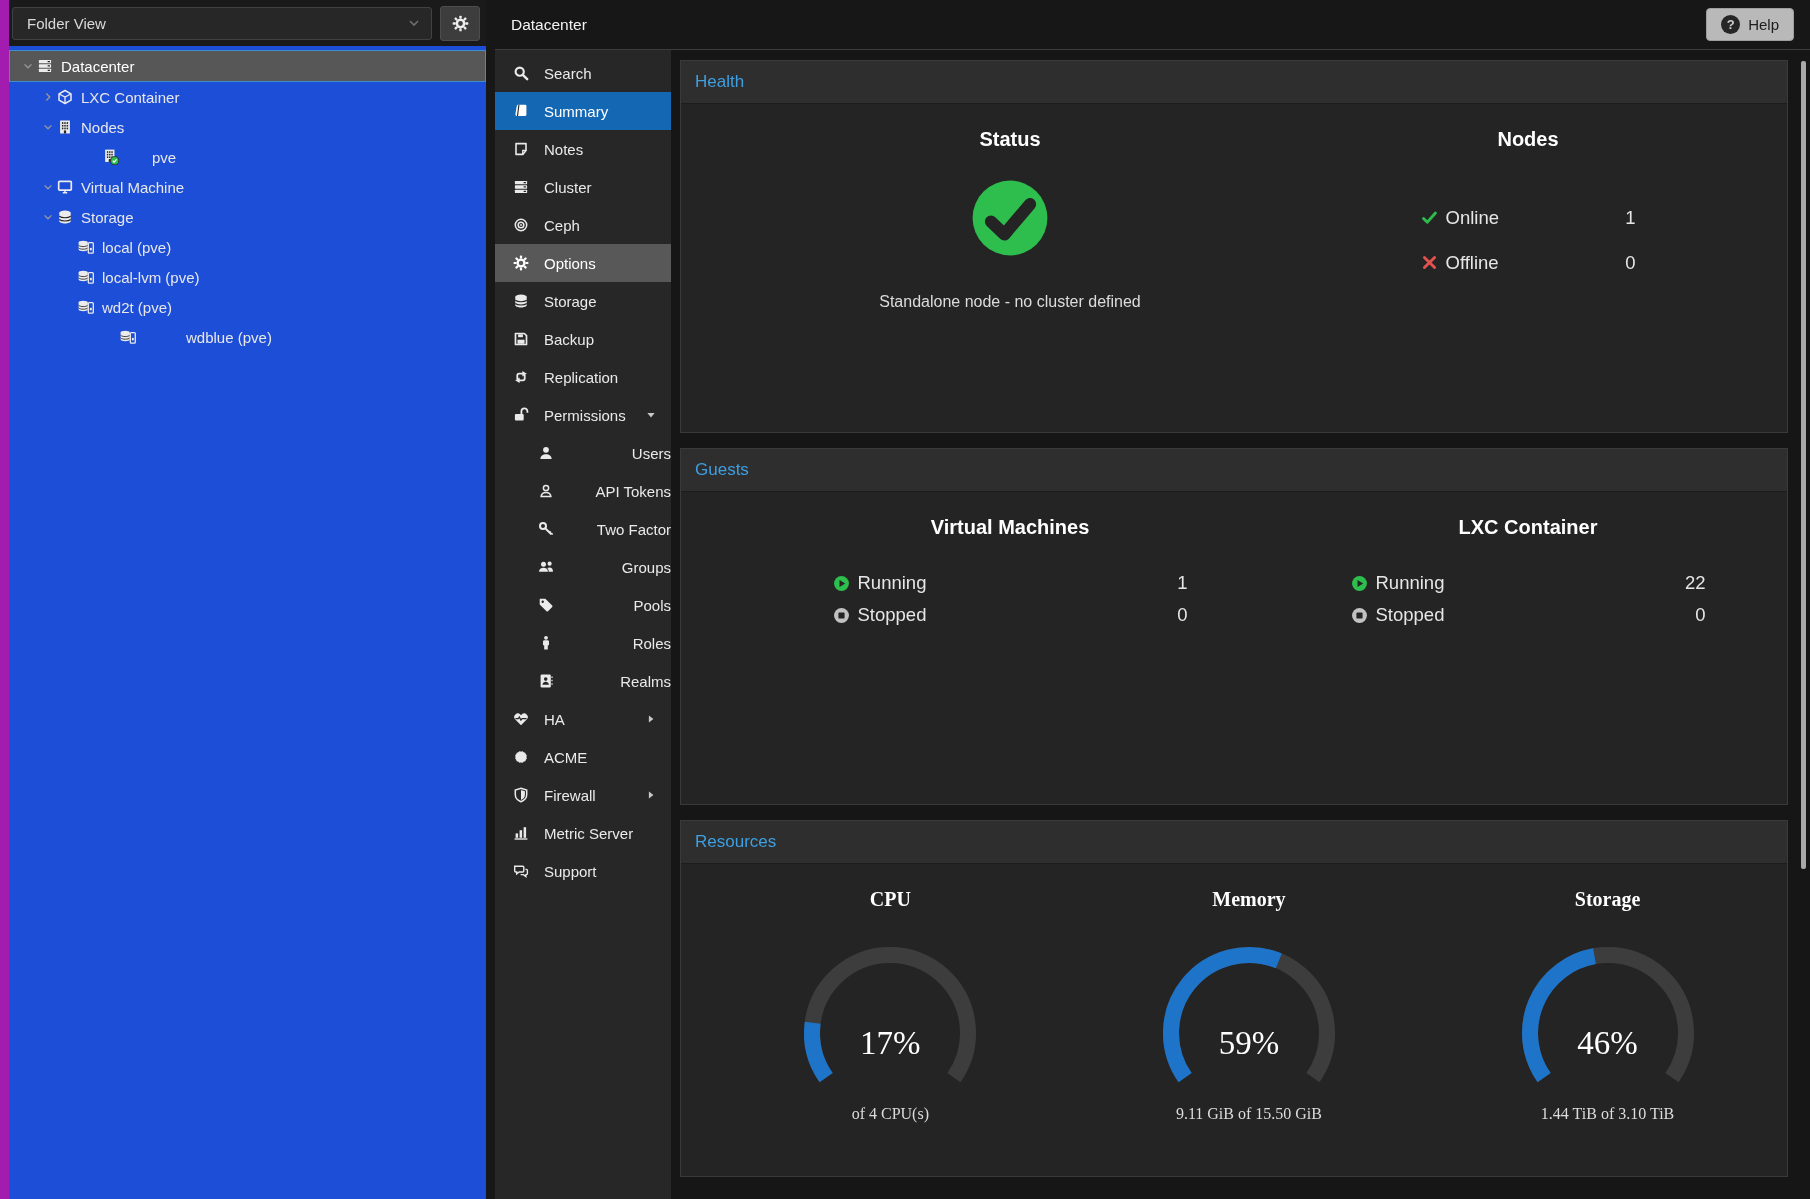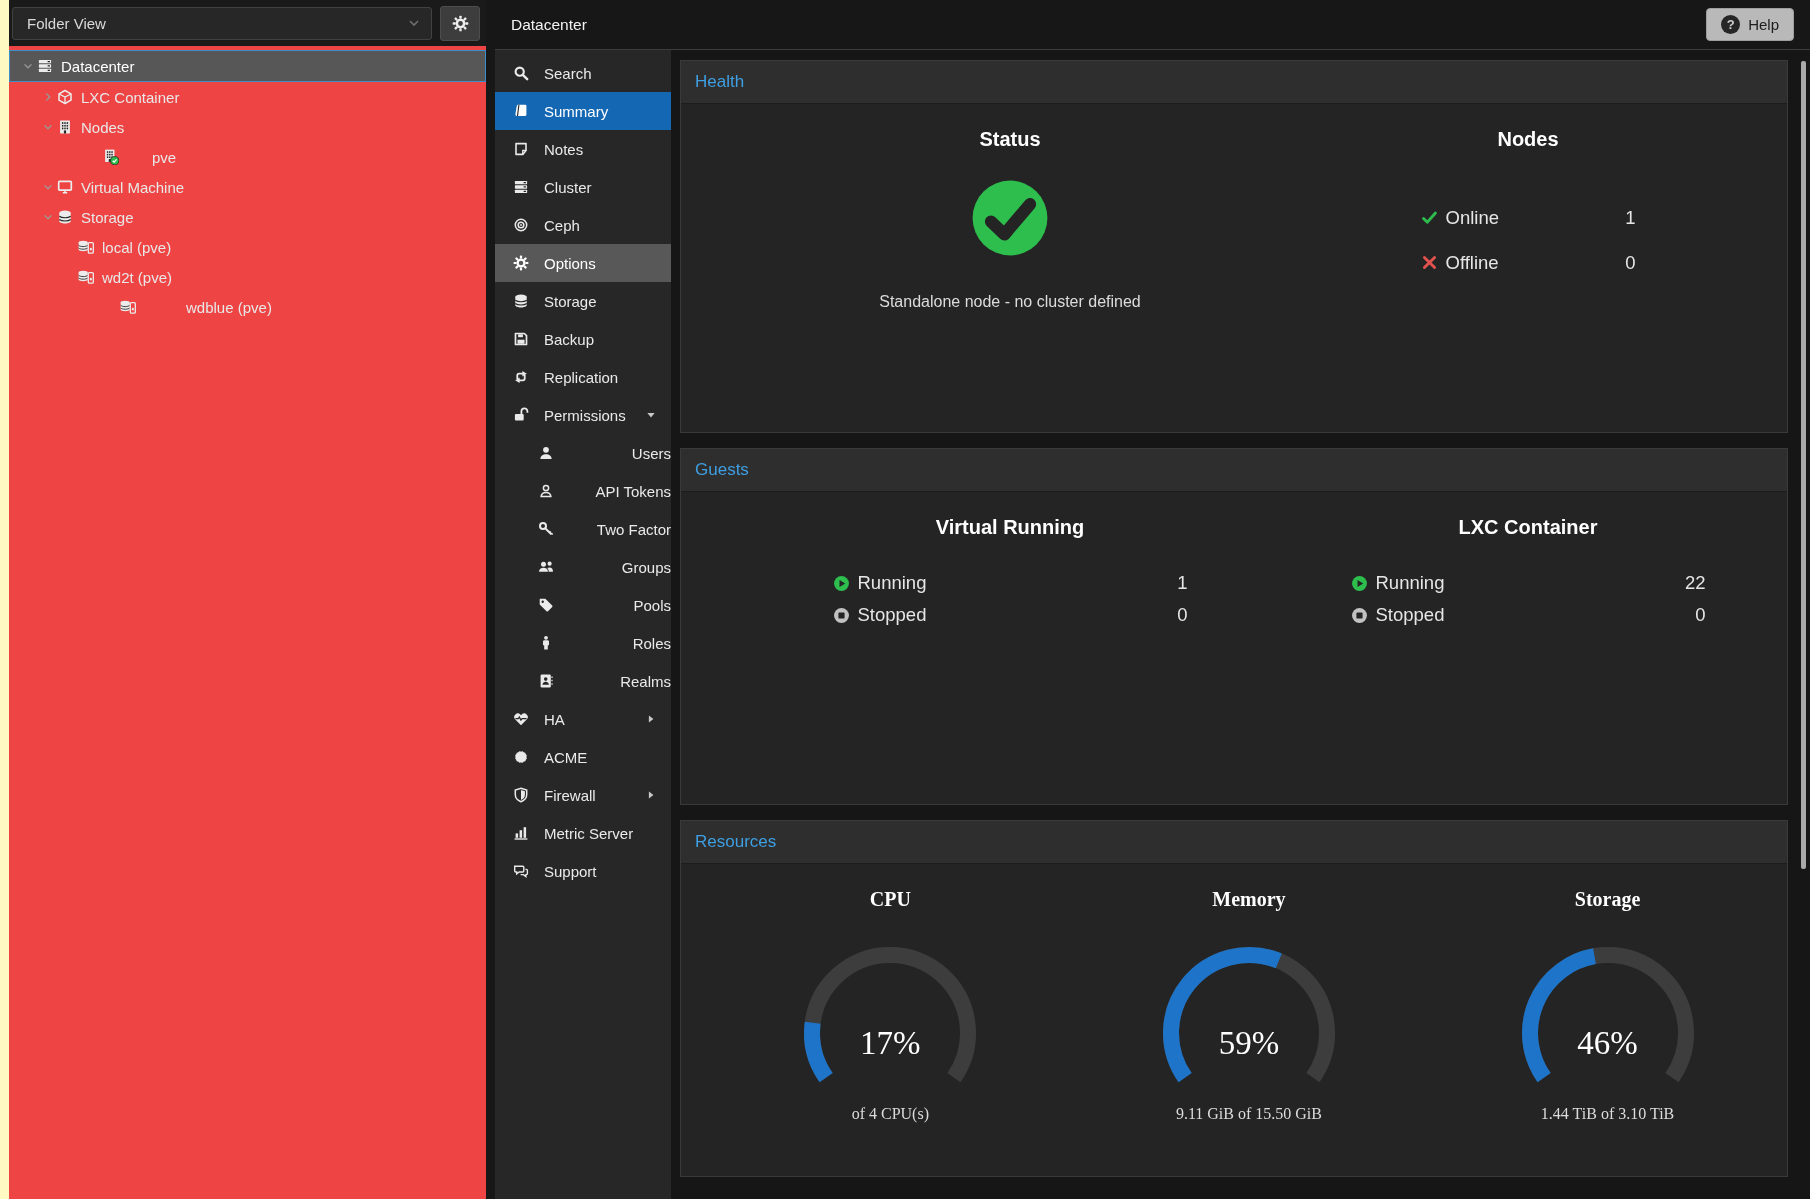--- a/index.html
+++ b/index.html
@@ -2,21 +2,21 @@
 <html style="--nav-selected: #1467B3; --title-blue: #3E9FE2; --green: #2DBE4E; --red: #E2534F; --gauge-value: #1E74C8; --gauge-track: #3D3D3D; --tree-select-border: #3F8ECC;"><head>
 <meta charset="utf-8">
 <style>
   * { margin:0; padding:0; box-sizing:border-box; }
   html,body { background:#0f0f0f; }
   body { font-family:"Liberation Sans", sans-serif; color:#e6e6e6; }
   #root { position:relative; width:1810px; height:1199px; background:#171717; overflow:hidden; }
 
   
   #sidebar { position:absolute; left:0; top:0; width:486px; height:100%;
-             background:#ef4444; border-left:9px solid #fef9c3; }
+             background:#1d4ed8; border-left:9px solid #a21caf; }
   #sidebar-toolbar { height:46px; background:#1a1a1a; display:flex; align-items:center; padding:0 6px 0 3px; }
   #view-combo { flex:1; height:33px; background:#272727; border:1px solid #414141; border-radius:3px;
                 display:flex; align-items:center; padding:0 10px 0 14px; color:#d9d9d9; font-size:15px; cursor:default; }
   #view-combo .grow { flex:1; }
   #view-combo .cmb-ch { color:#6f6f6f; }
   #gear-btn { width:40px; height:35px; margin-left:8px; background:#3d3d3d; border:1px solid #4d4d4d;
               border-radius:3px; display:flex; align-items:center; justify-content:center; color:#efefef; }
   #tree { padding-top:4px; }
   .tree-row { height:30px; display:flex; align-items:center; font-size:15px; color:#e8e8e8; cursor:default; }
   .tree-row.selected { background:#575757; border:1px solid #3f8ecc; color:#fff; height:32px; }
@@ -393,20 +393,29 @@
           </span>
           <span class="tlabel">local (pve)</span>
         </div>
         <div class="tree-row" style="padding-left: 50px;">
           <span class="expander"></span>
           <span class="ticon">
             <svg class="ic s16">
               <use href="#storage-drive-icon"></use>
             </svg>
           </span>
+          <span class="tlabel">local-lvm (pve)</span>
+        </div>
+        <div class="tree-row" style="padding-left: 50px;">
+          <span class="expander"></span>
+          <span class="ticon">
+            <svg class="ic s16">
+              <use href="#storage-drive-icon"></use>
+            </svg>
+          </span>
           <span class="tlabel">wd2t (pve)</span>
         </div>
         <div class="tree-row" style="padding-left: 50px; gap: 42px;">
           <span class="expander"></span>
           <span class="ticon">
             <svg class="ic s16">
               <use href="#storage-drive-icon"></use>
             </svg>
           </span>
           <span class="tlabel">wdblue (pve)</span>
@@ -658,21 +667,21 @@
           </div>
         </div>
       </section>
 
       <section class="panel">
         <div class="panel-hd">
           <span>Guests</span>
         </div>
         <div class="panel-bd cols" id="guests-body">
           <div class="pcol">
-            <div class="col-title">Virtual Running</div>
+            <div class="col-title">Virtual Machines</div>
             <div class="gtable">
               <div class="grow2">
                 <span class="nico2">
                     <svg class="ic s17">
                       <use href="#play-circle-icon"></use>
                     </svg>
                   </span>
                 <span>Running</span>
                 <span class="ncount">1</span>
               </div>

